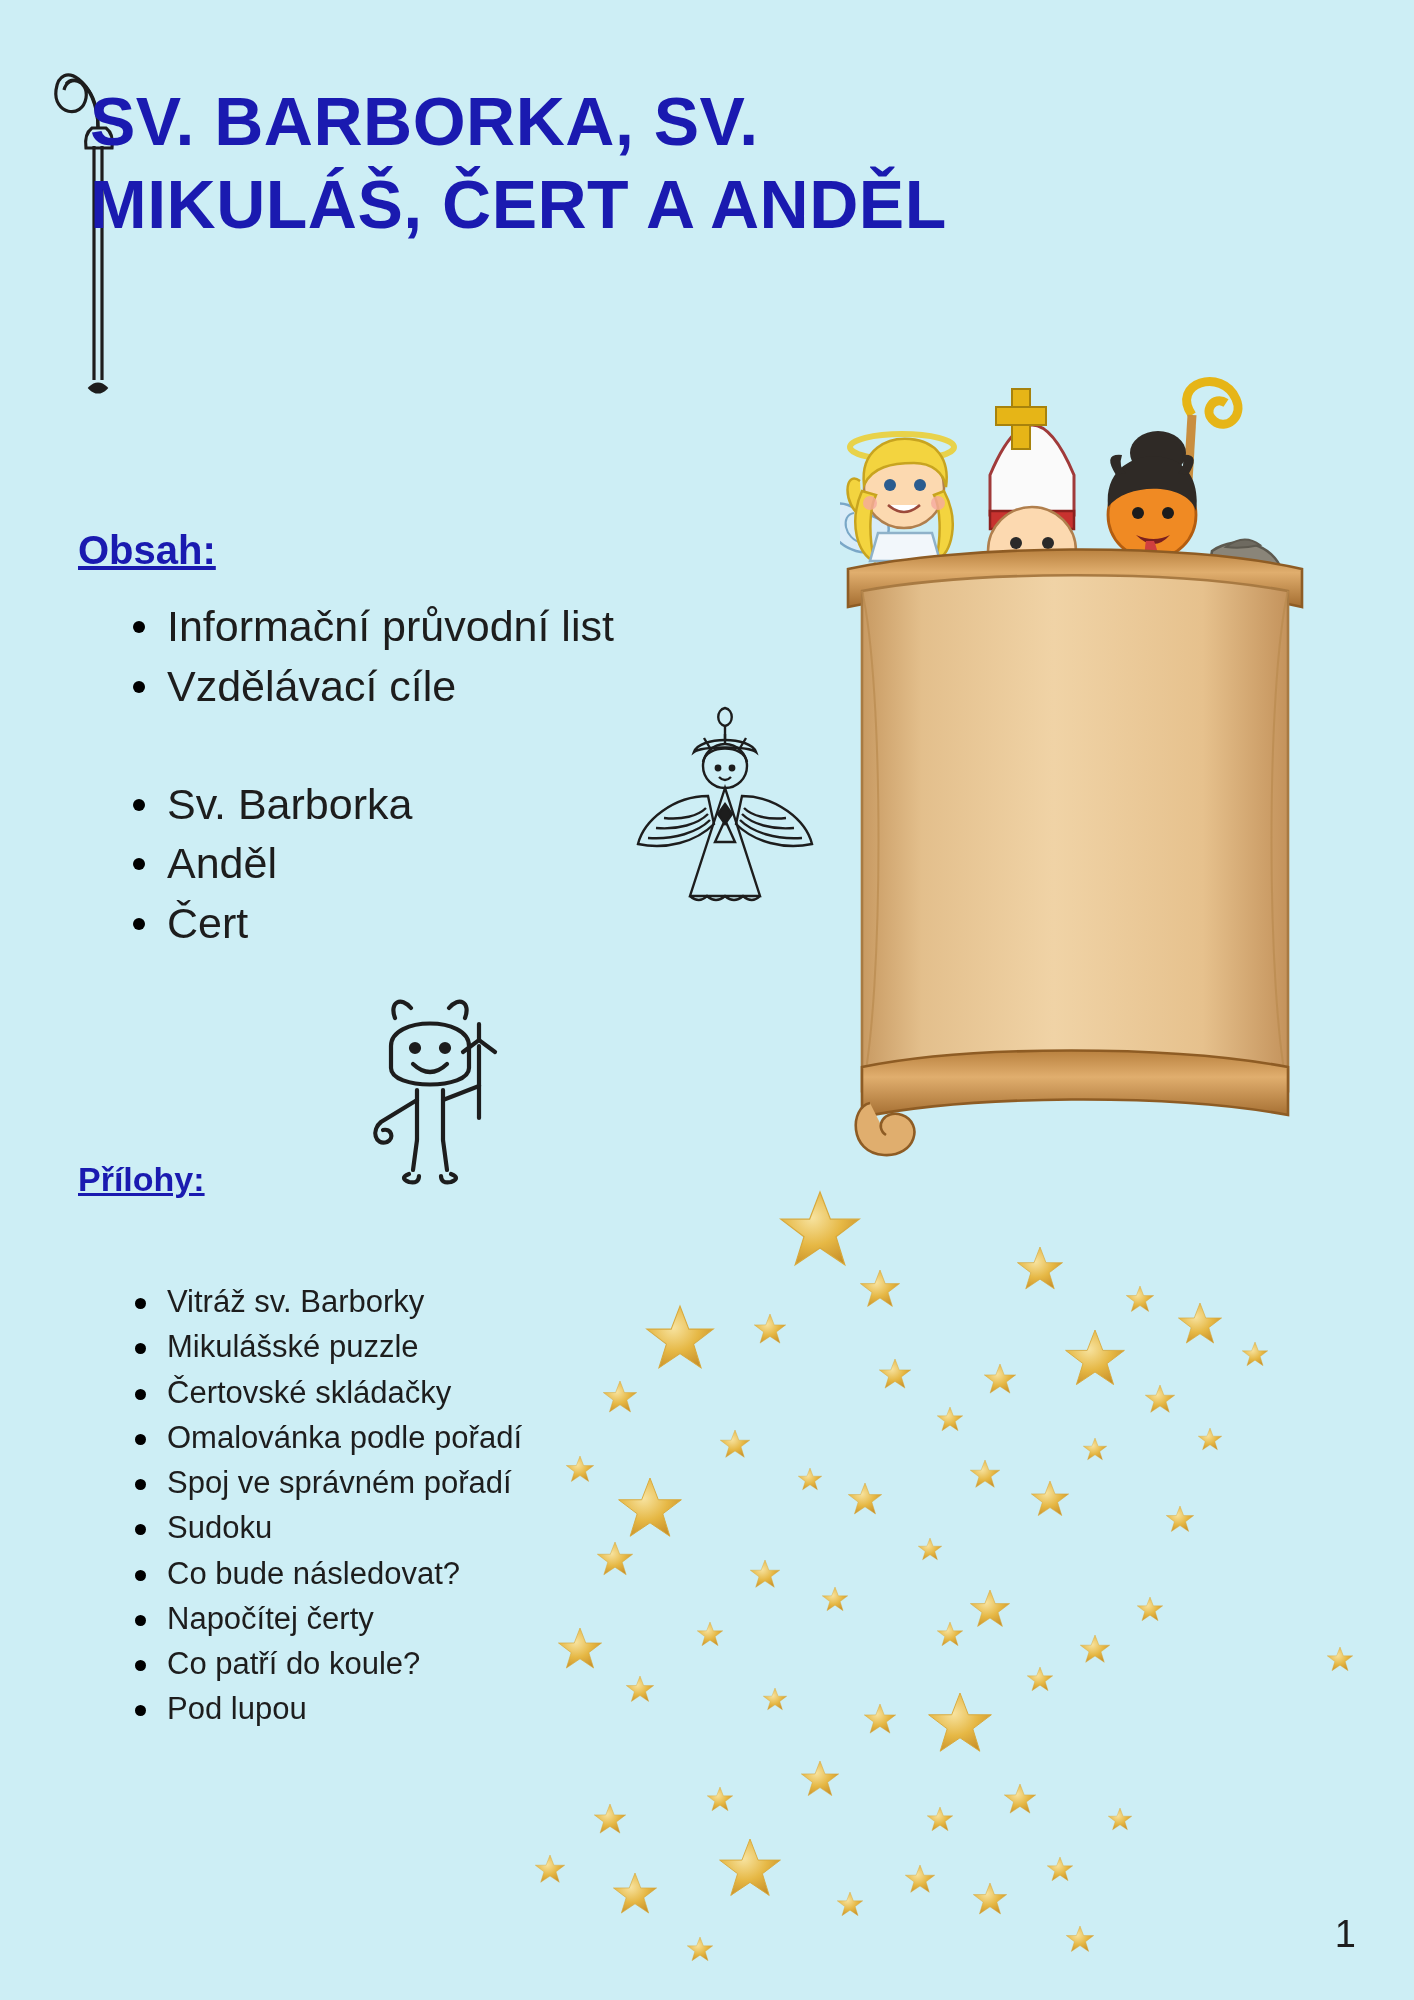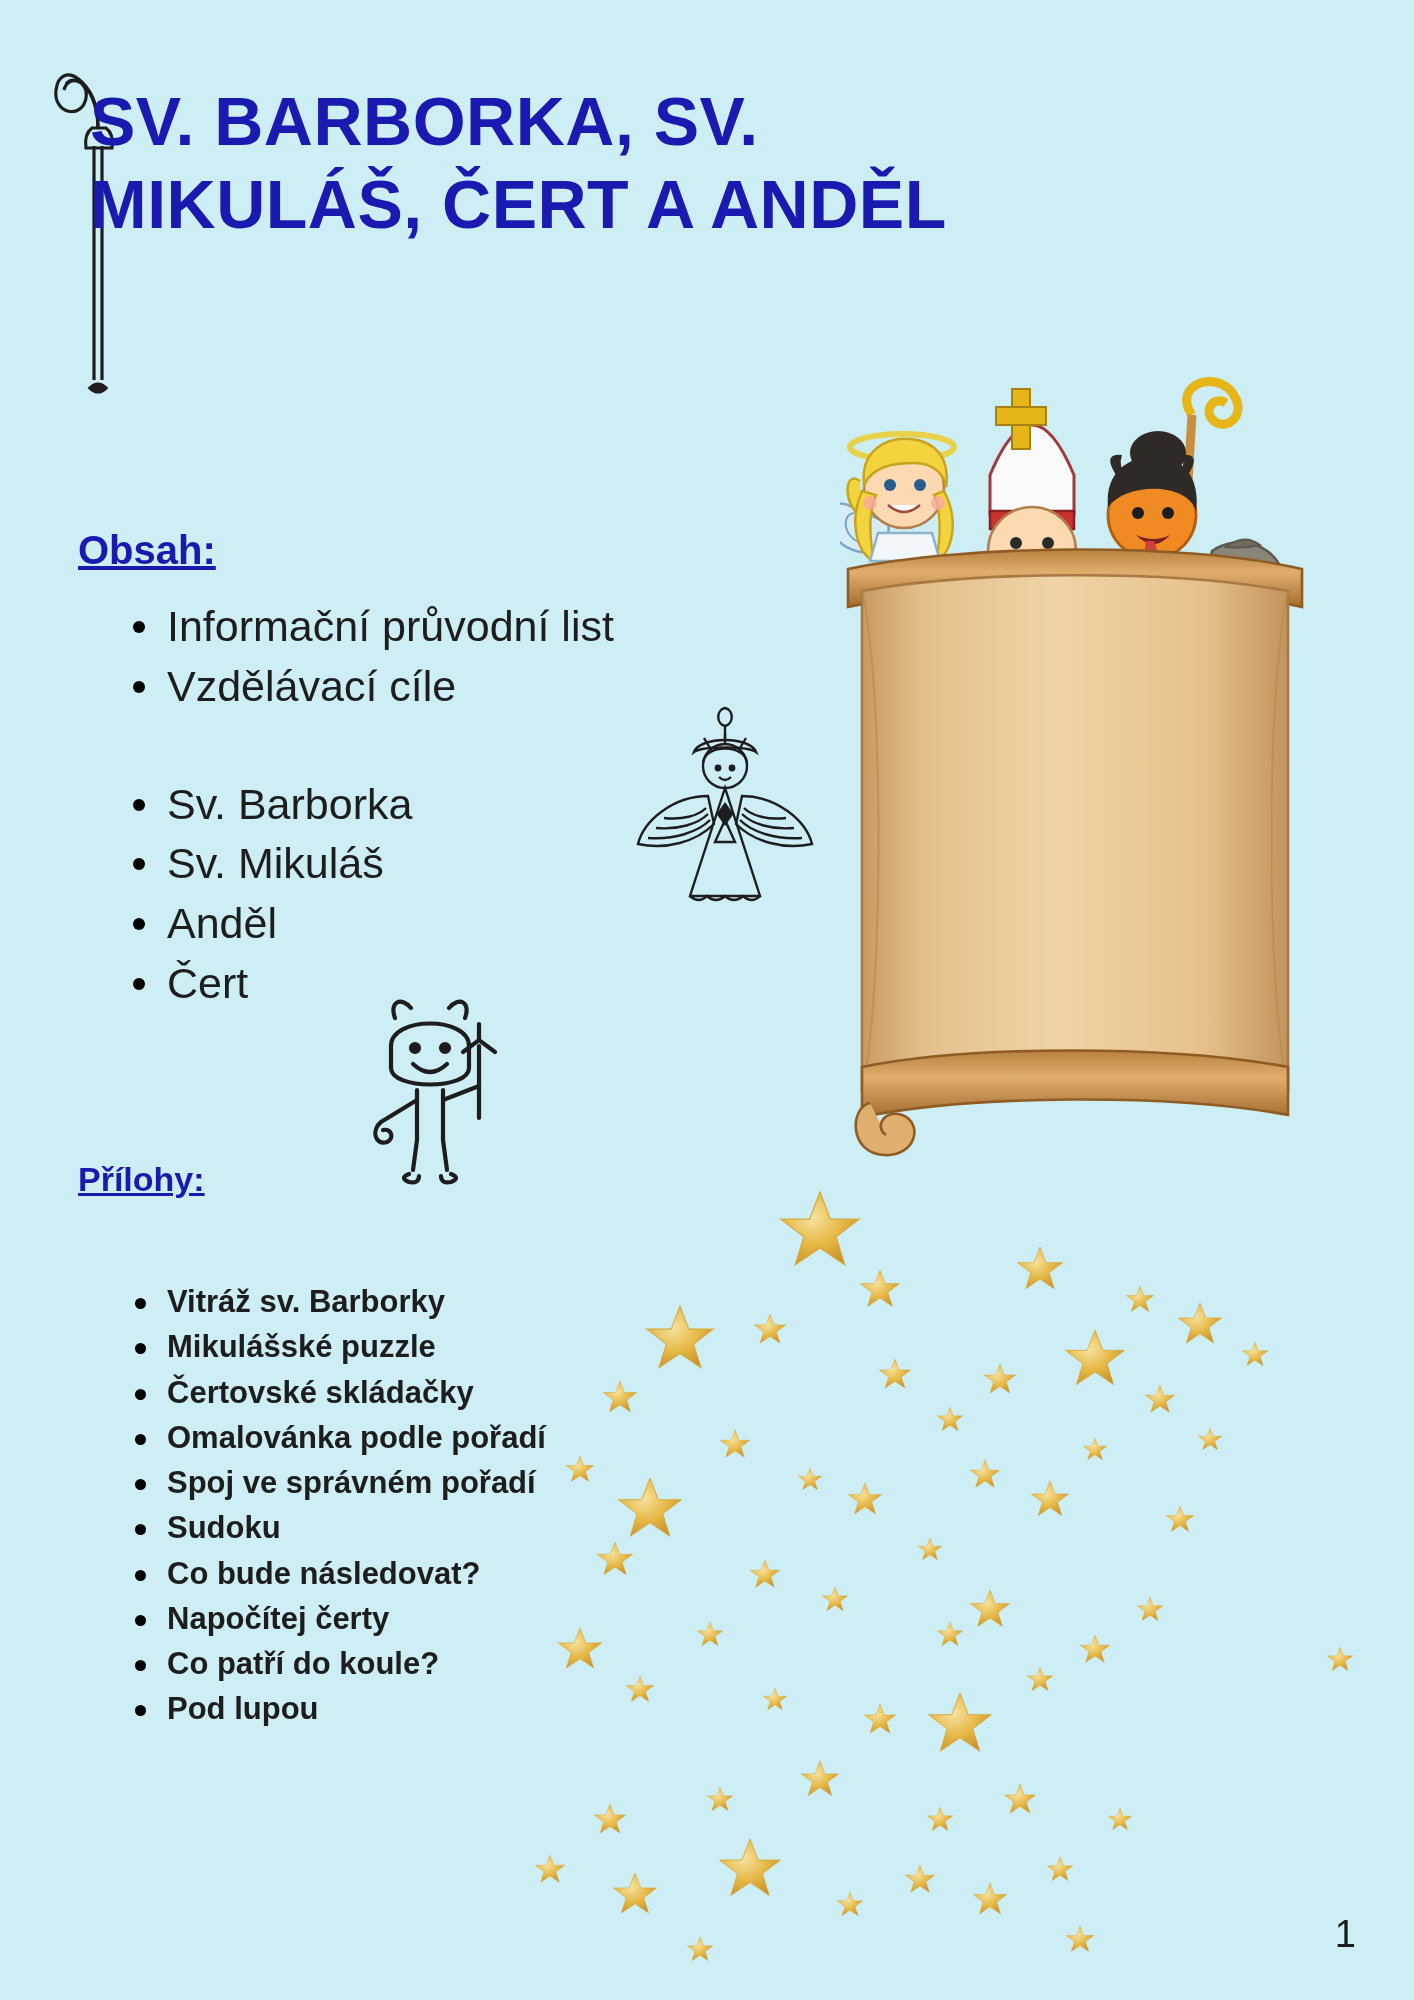--- a/index.html
+++ b/index.html
@@ -95,21 +95,21 @@
   .list-obsah li.spacer {
     height: 58px;
   }
   .list-obsah li.spacer::before { display: none; }
 
   .list-prilohy {
     left: 98px;
     top: 1262px;
     font-size: 31px;
     line-height: 1.46;
-    font-weight: bold;
+    font-weight: normal;
   }
   .list-prilohy li::before {
     width: 11px;
     height: 11px;
     left: 20px;
     top: 19px;
   }
 
   
   .scroll-wrap {
@@ -258,21 +258,20 @@
     </svg>
   </div>
 
   <div class="heading heading-obsah">Obsah:</div>
 
   <ul class="list list-obsah">
     <li>Informační průvodní list</li>
     <li>Vzdělávací cíle</li>
     <li class="spacer"></li>
     <li>Sv. Barborka</li>
-    <li>Sv. Mikuláš</li>
     <li>Anděl</li>
     <li>Čert</li>
   </ul>
 
   <div class="angel-line">
     <svg width="190" height="230" viewBox="0 0 190 230">
       <g fill="none" stroke="#1d1d1d" stroke-width="2.4">
         <path d="M95 8 C86 10 86 24 95 26 C104 24 104 10 95 8 Z"></path>
         <path d="M95 26 L95 40"></path>
         <path d="M64 52 C70 36 120 36 126 52 C118 46 72 46 64 52 Z"></path>

